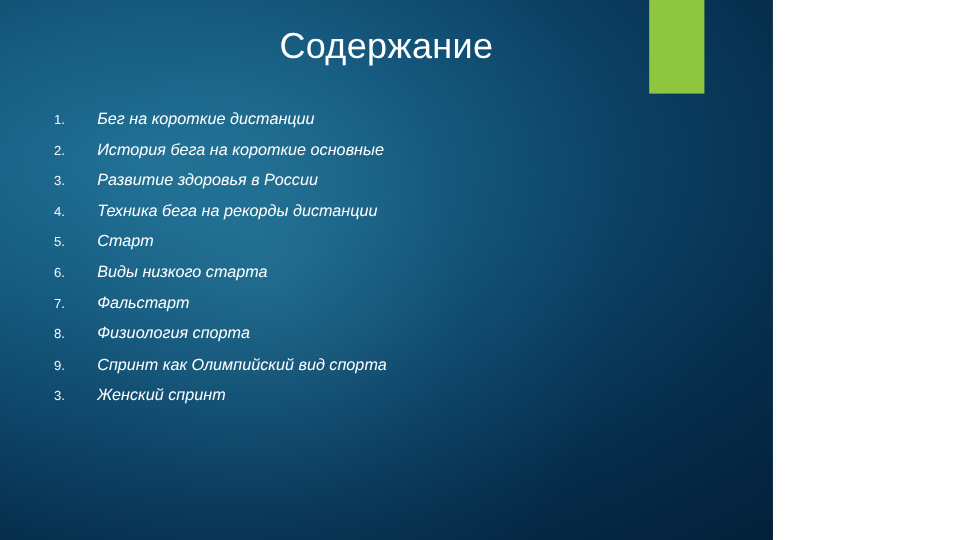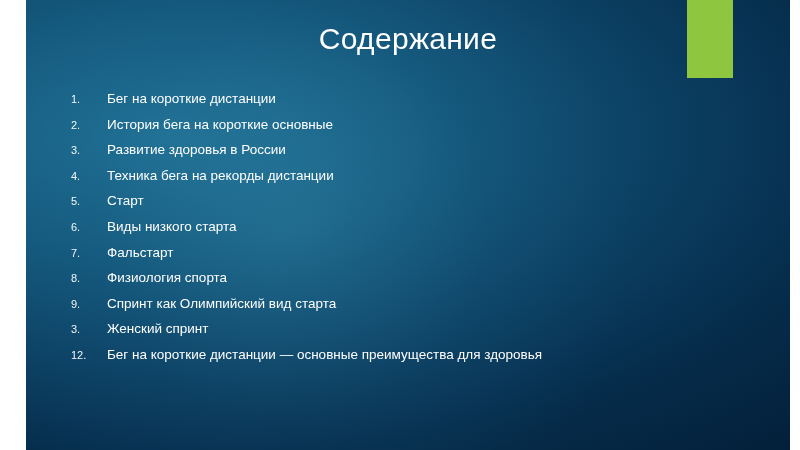--- a/index.html
+++ b/index.html
@@ -7,27 +7,26 @@
     padding: 0;
   }
   body {
     width: 800px;
     height: 450px;
     overflow: hidden;
     font-family: "Liberation Sans", sans-serif;
   }
   .slide {
     position: relative;
-    width: 764px;
+    width: 644px;
     height: 450px;
     background:
       radial-gradient(ellipse 120% 95% at 18% 30%, #1f6f93 0%, #14597d 28%, #0b3f62 55%, #062d4c 75%, #03203a 100%),
       linear-gradient(135deg, #0a4a6e 0%, #042338 100%);
     overflow: hidden;
-    margin-left: 26px;
   }
   .slide::after {
     content: "";
     position: absolute;
     left: -10%;
     top: -30%;
     width: 90%;
     height: 160%;
     background: radial-gradient(ellipse at center, rgba(80,180,210,0.20) 0%, rgba(40,120,160,0.10) 40%, rgba(0,0,0,0) 70%);
     pointer-events: none;
@@ -76,20 +75,21 @@
     width: 36px;
     flex: none;
     text-align: left;
     font-size: 11px;
     color: #ffffff;
     opacity: 0.95;
   }
   .txt {
     flex: 1 1 auto;
     white-space: nowrap;
+    font-style: italic;
   }
 </style>
 </head>
 <body>
 
 <div class="slide">
 
   <div class="accent-bar"></div>
 
   <div class="title">Содержание</div>
@@ -132,31 +132,27 @@
         <span class="txt">Фальстарт</span>
       </li>
 
       <li>
         <span class="num">8.</span>
         <span class="txt">Физиология спорта</span>
       </li>
 
       <li>
         <span class="num">9.</span>
-        <span class="txt">Спринт как Олимпийский вид старта</span>
+        <span class="txt">Спринт как Олимпийский вид спорта</span>
       </li>
 
       <li>
         <span class="num">3.</span>
         <span class="txt">Женский спринт</span>
       </li>
 
 
-      <li>
-        <span class="num">12.</span>
-        <span class="txt">Бег на короткие дистанции — основные преимущества для здоровья</span>
-      </li>
 
 
     </ol>
   </div>
 
 </div>
 
 </body></html>

